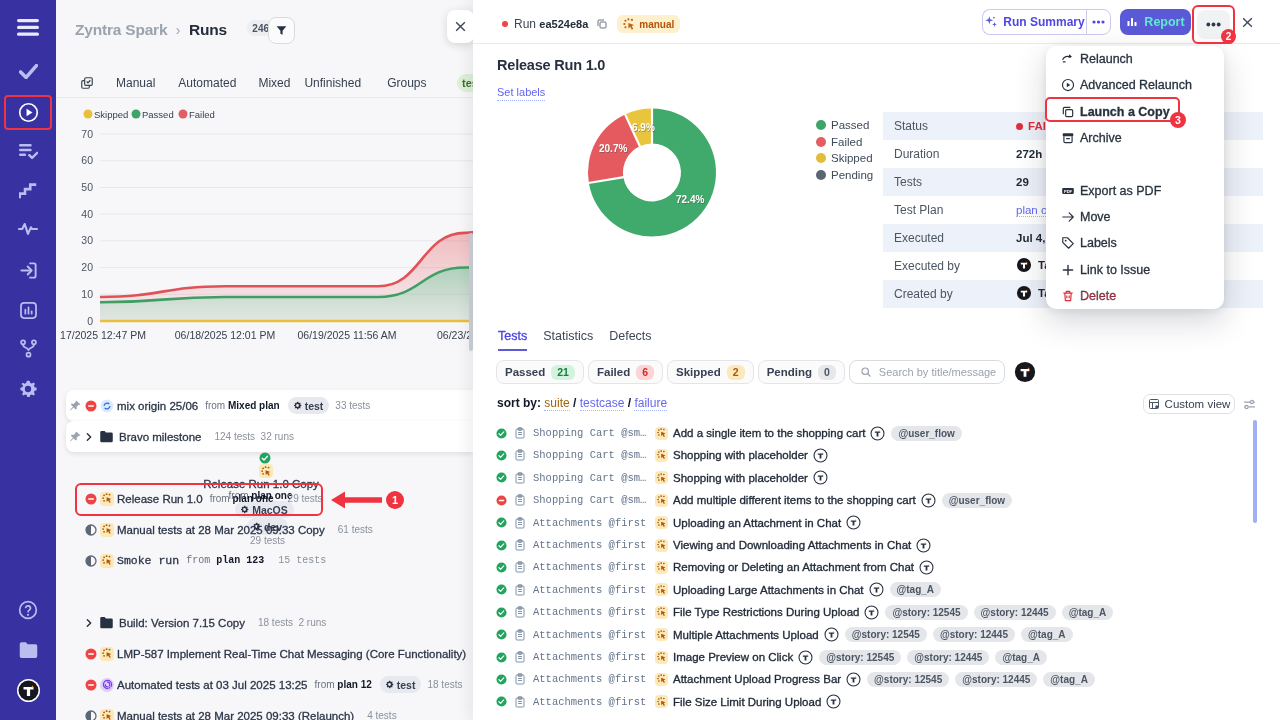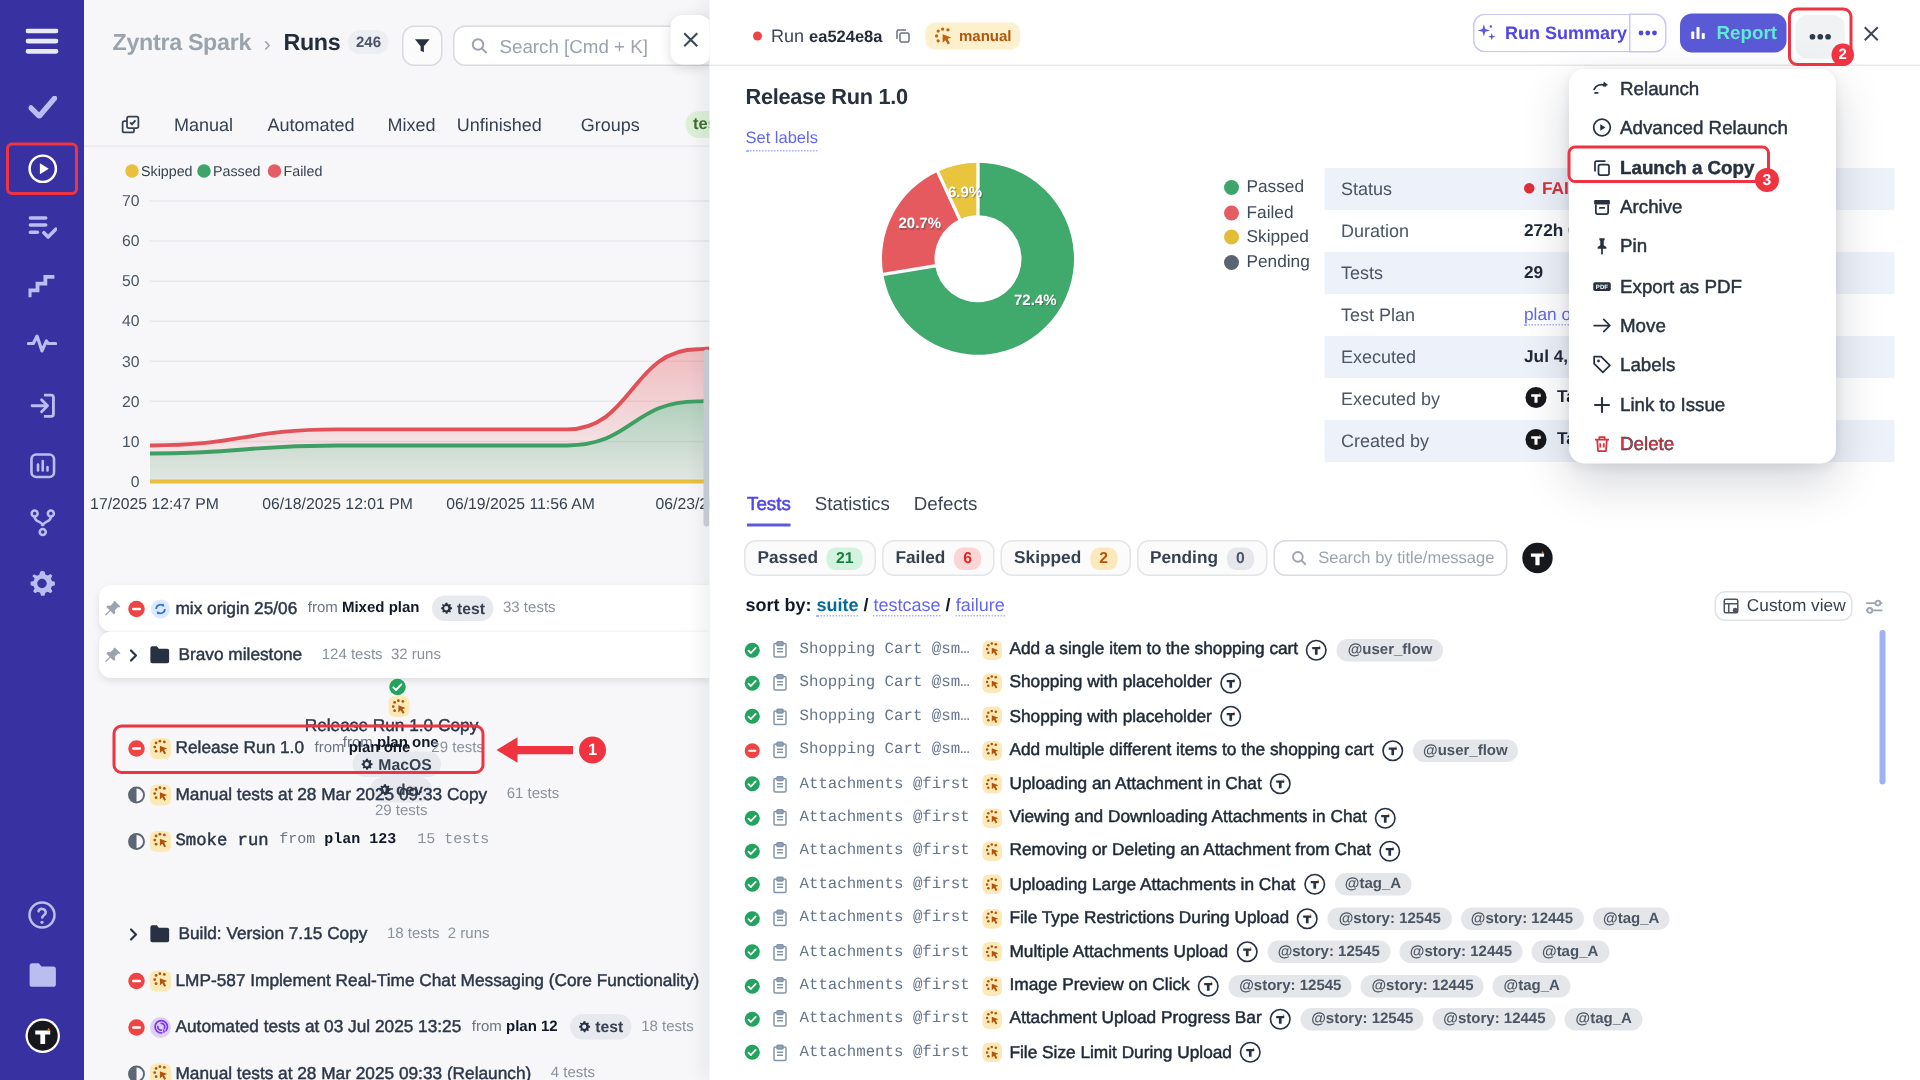--- a/index.html
+++ b/index.html
@@ -9,21 +9,21 @@
 svg { display:block; }
 
 
 #sidebar { position:absolute; left:0; top:0; width:56px; height:720px; background:#3831a2; }
 #sidebar .ic { position:absolute; left:0; width:56px; display:flex; justify-content:center; }
 
 
 #leftpanel { position:absolute; left:56px; top:0; width:417px; height:720px; background:#f7f7f9; overflow:hidden; }
 .crumb-gray { color:#9aa3ae; font-weight:700; font-size:15.5px; letter-spacing:-0.2px; }
 .crumb-dark { color:#242d3b; font-weight:700; font-size:15.5px; letter-spacing:-0.2px; }
-.badge246 { display:inline-block; background:#eceef2; color:#4b5563; font-size:10px; font-weight:600; border-radius:10px; padding:2.5px 5px; vertical-align:3px; margin-left:1px; }
+.badge246 { display:inline-block; background:#eceef2; color:#4b5563; font-size:10px; font-weight:600; border-radius:10px; padding:2.5px 5px; vertical-align:3px; margin-left:16px; }
 .iconbtn { position:absolute; border:1px solid #d8dbe0; border-radius:8px; background:#fbfbfc; display:flex; align-items:center; justify-content:center; }
 .searchbox { position:absolute; border:1px solid #d8dbe0; border-radius:8px; background:#fff; display:flex; align-items:center; color:#9ca3af; font-size:12.5px; gap:7px; padding-left:10px; }
 .closebox { position:absolute; left:391px; top:10px; width:27px; height:33px; background:#fff; border-radius:8px; box-shadow:0 2px 8px rgba(0,0,0,.14); display:flex; align-items:center; justify-content:center; z-index:30; }
 .tabs { position:absolute; top:76px; left:0; width:100%; display:flex; align-items:center; font-size:12px; color:#374151; font-weight:500; }
 .tabs span { margin-right:0; }
 .runrow { position:absolute; left:0; width:417px; height:31px; display:flex; align-items:center; font-size:12px; color:#2c3648; }
 .runrow .title { font-size:11.5px; font-weight:400; -webkit-text-stroke:0.3px #2c3648; color:#2c3648; margin-right:7px; white-space:nowrap; }
 .runrow .from { font-size:10px; color:#6b7280; margin-right:8px; white-space:nowrap; }
 .runrow .from b { color:#111827; font-weight:700; }
 .runrow .cnt { font-size:10px; color:#8a919c; white-space:nowrap; margin-left:6px; }
@@ -63,27 +63,20 @@
   <div class="abs" style="left:19px; top:20px; white-space:nowrap;">
     <span class="crumb-gray">Zyntra Spark</span>
     <span style="color:#9aa3ae; font-size:14px; margin:0 4px;">›</span>
     <span class="crumb-dark">Runs</span>
     <span class="badge246">246</span>
   </div>
   <div class="iconbtn" style="left:212px; top:17px; width:27px; height:27px;">
     <svg width="13" height="13" viewBox="0 0 24 24" fill="#273142">
         <path d="M3 4h18l-7 8.5V20l-4-2v-5.5L3 4z"></path>
       </svg>
-  </div>
-  <div class="searchbox" style="left:246px; top:17px; width:204px; height:27px;">
-    <svg width="13" height="13" viewBox="0 0 24 24" fill="none" stroke="#9ca3af" stroke-width="2.4">
-        <circle cx="10.5" cy="10.5" r="6.5"></circle>
-        <path d="M15.5 15.5L21 21"></path>
-      </svg>
-    <span>Search [Cmd + K]</span>
   </div>
   <div class="closebox">
       <svg width="13" height="13" viewBox="0 0 24 24" fill="none" stroke="#3c4656" stroke-width="2.6">
         <path d="M4 4l16 16M20 4L4 20"></path>
       </svg>
     </div>
 
   <div class="tabs">
     <svg style="margin-left:24px" width="14" height="14" viewBox="0 0 24 24" fill="none" stroke="#374151" stroke-width="2">
         <rect x="8" y="3" width="13" height="13" rx="2"></rect>
@@ -604,21 +597,21 @@
           <path d="M15.5 15.5L21 21"></path>
         </svg>Search by title/message</div>
       <svg width="22" height="22" viewBox="0 0 25 25" style="margin-left:9px;">
         <circle cx="12.5" cy="12.5" r="11.5" fill="#16181d"></circle>
         <path d="M7.5 9h10v2.6h-3.4V18h-3.2v-6.4H7.5z" fill="#fff"></path>
         <path d="M16.2 7.2l1.5 2-2.3.3z" fill="#e8772e"></path>
       </svg>
     </div>
 
   <div class="abs" style="left:24px; top:396px; font-size:12px; color:#111827; font-weight:600;">
-    sort by: <span style="color:#0369a1; font-weight:700; border-bottom:1px dotted #a5b4fc;">suite</span> / <span style="color:#6366f1; font-weight:500; border-bottom:1px dotted #a5b4fc;">testcase</span> / <span style="color:#6366f1; font-weight:500; border-bottom:1px dotted #a5b4fc;">failure</span>
+    sort by: <span style="color:#a16207; font-weight:400; border-bottom:1px dotted #a5b4fc;">suite</span> / <span style="color:#6366f1; font-weight:500; border-bottom:1px dotted #a5b4fc;">testcase</span> / <span style="color:#6366f1; font-weight:500; border-bottom:1px dotted #a5b4fc;">failure</span>
   </div>
   <div class="abs" style="left:670px; top:394px; width:92px; height:20px; border:1px solid #e0e2e7; border-radius:7px; background:#fff; display:flex; align-items:center; justify-content:center; gap:5px; font-size:11.5px; color:#374151; font-weight:500;">
     <svg width="12" height="12" viewBox="0 0 24 24" fill="none" stroke="#4b5563" stroke-width="2">
         <rect x="3" y="3" width="18" height="18" rx="2"></rect>
         <path d="M3 9h18M9 9v12"></path>
         <circle cx="17.5" cy="17.5" r="3.2" fill="#4b5563" stroke="none"></circle>
       </svg>Custom view
   </div>
   <svg class="abs" style="left:770px; top:398px;" width="13" height="13" viewBox="0 0 24 24" fill="none" stroke="#9ca3af" stroke-width="2.2">
       <path d="M2 7.5h11M20.5 7.5H22M2 16.5h2M10 16.5h12"></path>
@@ -676,23 +669,20 @@
       </svg>Advanced Relaunch</div>
     <div class="mi" style="top:52.6px;font-weight:bold;"><svg width="14" height="14" viewBox="0 0 24 24" stroke="#28323f" stroke-width="2" fill="none">
         <rect x="8" y="8" width="12" height="12" rx="2"></rect>
         <path d="M16 4H6a2 2 0 0 0-2 2v10"></path>
       </svg>Launch a Copy</div>
     <div class="mi" style="top:78.9px;"><svg width="14" height="14" viewBox="0 0 24 24">
         <rect x="3" y="4" width="18" height="5" rx="1" fill="#28323f"></rect>
         <path d="M5 9v9a2 2 0 0 0 2 2h10a2 2 0 0 0 2-2V9" stroke="#28323f" stroke-width="2" fill="none"></path>
         <path d="M9.5 13h5" stroke="#28323f" stroke-width="2" stroke-linecap="round"></path>
       </svg>Archive</div>
-    <div class="mi" style="top:105.2px;"><svg width="14" height="14" viewBox="0 0 24 24" fill="#28323f">
-        <path d="M9 3h6v2l-1 1v5l3 2v2h-4v6l-1 1-1-1v-6H7v-2l3-2V6L9 5z"></path>
-      </svg>Pin</div>
     <div class="mi" style="top:131.5px;"><svg width="14" height="14" viewBox="0 0 24 24">
         <rect x="2" y="7" width="20" height="10" rx="2" fill="#28323f"></rect>
         <text x="12" y="15" font-size="7" fill="#fff" text-anchor="middle" font-weight="bold">PDF</text>
       </svg>Export as PDF</div>
     <div class="mi" style="top:157.8px;"><svg width="14" height="14" viewBox="0 0 24 24" stroke="#28323f" stroke-width="2" fill="none" stroke-linecap="round" stroke-linejoin="round">
         <path d="M3 12h17M14 5l7 7-7 7"></path>
       </svg>Move</div>
     <div class="mi" style="top:184.1px;"><svg width="14" height="14" viewBox="0 0 24 24" stroke="#28323f" stroke-width="2" fill="none">
         <path d="M3 3h8l10 10-8 8L3 11z" stroke-linejoin="round"></path>
         <circle cx="8" cy="8" r="1.6" fill="#28323f" stroke="none"></circle>

